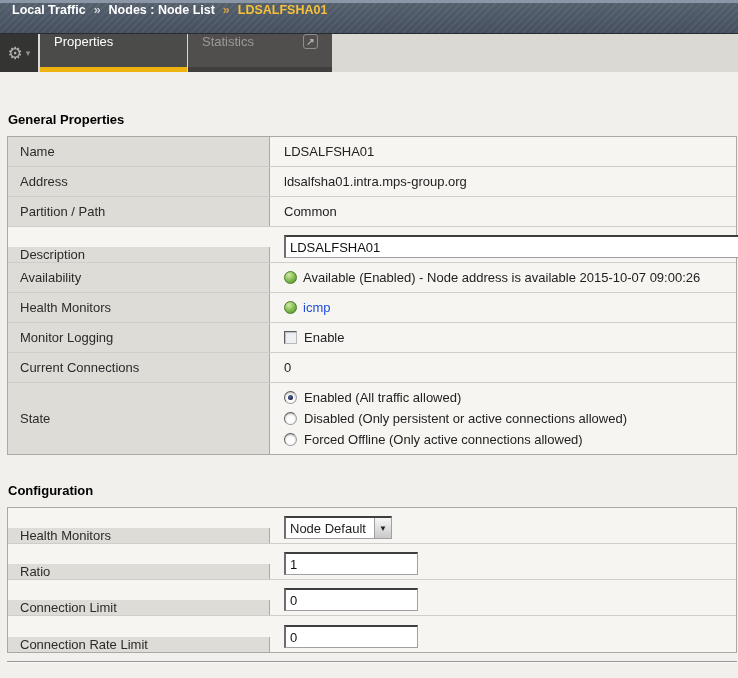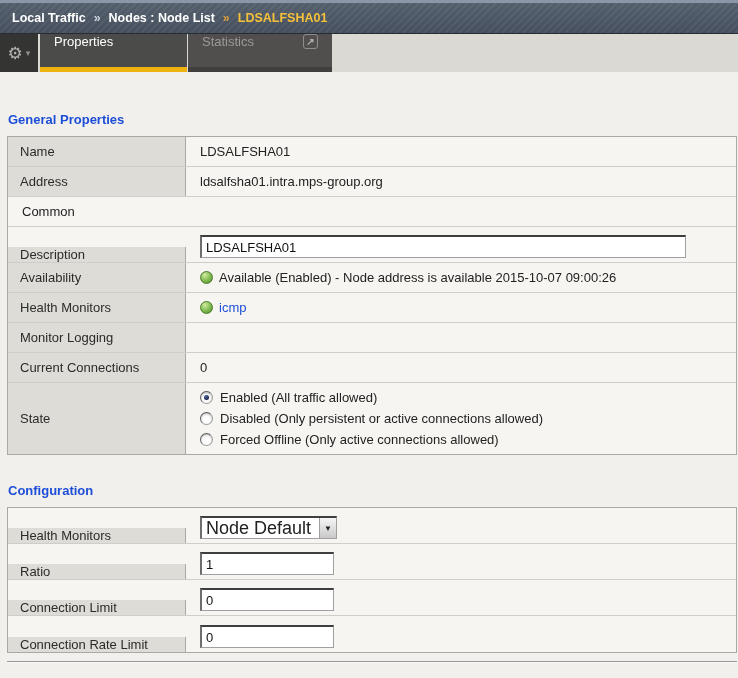--- a/index.html
+++ b/index.html
@@ -13,21 +13,21 @@
   }
 
   
   .crumb-bar {
     height: 34px;
     border-top: 3px solid #8b97a7;
     background:
       repeating-linear-gradient(135deg, rgba(255,255,255,0.035) 0 2px, rgba(0,0,0,0.03) 2px 5px),
       linear-gradient(#57626f, #475160);
     border-bottom: 1px solid #272c33;
-    display: flex; align-items: center;
+    display: flex; 
     padding: 0 12px;
     font-size: 12.5px; font-weight: bold;
   }
   .crumb { color: #ffffff; text-decoration: none; cursor: pointer; }
   .crumb-sep { margin: 0 8px; font-weight: bold; }
   .sep-light { color: #ccd3db; }
   .sep-gold  { color: #d99e3e; }
   .crumb-current { color: #f6c13a; }
 
   
@@ -63,34 +63,34 @@
   .ext-icon {
     width: 15px; height: 15px;
     border: 1px solid #8f8e8c; border-radius: 3px;
     display: flex; align-items: center; justify-content: center;
     font-size: 10px; color: #aeadab; font-weight: bold;
   }
 
   
   .content { padding: 0 1px 0 7px; }
   .section-title {
-    font-size: 13px; font-weight: bold; color: #1d4ed8;
+    font-size: 13px; font-weight: bold; color: #000000;
     margin: 40px 0 9px 1px;
   }
   .section-title.second { margin-top: 28px; }
 
   .prop-table {
     border: 1px solid #aaa9a3;
     background: #f6f5f1;
   }
   .prow { display: flex; border-bottom: 1px solid #cfceca; min-height: 30px; }
   .prow:last-child { border-bottom: none; }
   .prow-tall { min-height: 36px; align-items: flex-end; }
   .plabel {
-    width: 178px; flex-shrink: 0;
+    width: 262px; flex-shrink: 0;
     background: #dddcd6;
     border-right: 1px solid #aaa9a3;
     padding: 0 6px 0 12px;
     display: flex; align-items: center;
     font-size: 13px; color: #2b2b2b;
   }
   .pvalue {
     flex: 1;
     padding: 4px 8px 4px 14px;
     display: flex; align-items: center;
@@ -114,21 +114,21 @@
   .input-wide { width: 486px; }
   .input-num  { width: 134px; }
 
   .fselect {
     display: inline-flex; align-items: stretch;
     height: 23px; background: #fff; cursor: pointer;
     border-style: solid;
     border-width: 2px 1px 1px 2px;
     border-color: #3f3f3f #a0a0a0 #a0a0a0 #6d6d6d;
   }
-  .fselect-text { padding: 0 8px 0 4px; font-size: 18px; display: flex; align-items: center; }
+  .fselect-text { padding: 0 8px 0 4px; font-size: 13px; display: flex; align-items: center; }
   .fselect-btn {
     width: 17px; border-left: 1px solid #9e9e9e;
     background: linear-gradient(#f6f6f6, #c9c9c9);
     display: flex; align-items: center; justify-content: center;
     font-size: 8px; color: #222;
   }
 
   .ball {
     width: 13px; height: 13px; border-radius: 50%;
     background: radial-gradient(circle at 35% 28%, #d2ec9f, #7db84f 55%, #538a2c);
@@ -199,20 +199,21 @@
       <div class="plabel">Name</div>
       <div class="pvalue">LDSALFSHA01</div>
     </div>
 
     <div class="prow">
       <div class="plabel">Address</div>
       <div class="pvalue">ldsalfsha01.intra.mps-group.org</div>
     </div>
 
     <div class="prow">
+      <div class="plabel">Partition / Path</div>
       <div class="pvalue">Common</div>
     </div>
 
     <div class="prow prow-tall">
       <div class="plabel">Description</div>
       <div class="pvalue">
         <input type="text" class="tinput input-wide" value="LDSALFSHA01" style="">
       </div>
     </div>
 
@@ -227,20 +228,24 @@
     <div class="prow">
       <div class="plabel">Health Monitors</div>
       <div class="pvalue">
         <span class="ball"></span>
         <a class="mon-link">icmp</a>
       </div>
     </div>
 
     <div class="prow">
       <div class="plabel">Monitor Logging</div>
+      <div class="pvalue">
+        <span class="checkbox"></span>
+        <span>Enable</span>
+      </div>
     </div>
 
     <div class="prow">
       <div class="plabel">Current Connections</div>
       <div class="pvalue">0</div>
     </div>
 
     <div class="prow">
       <div class="plabel">State</div>
       <div class="pvalue pvalue-stack">

